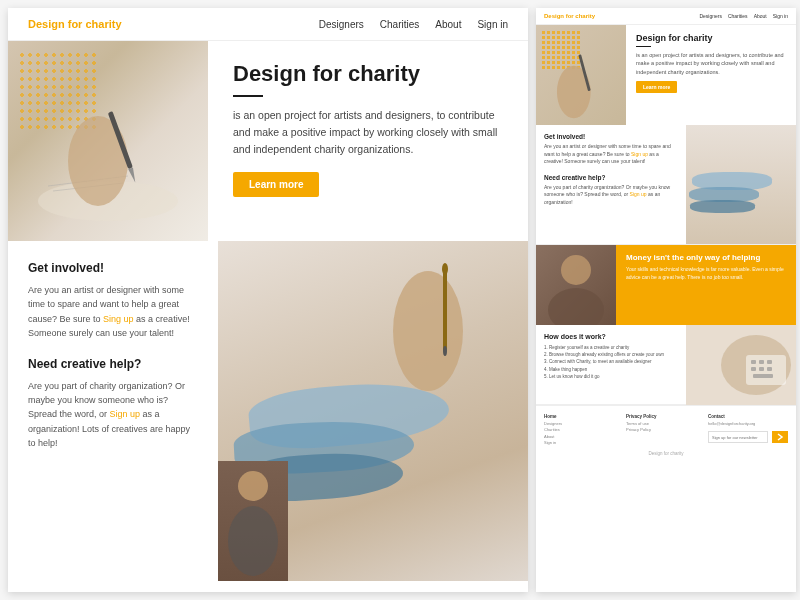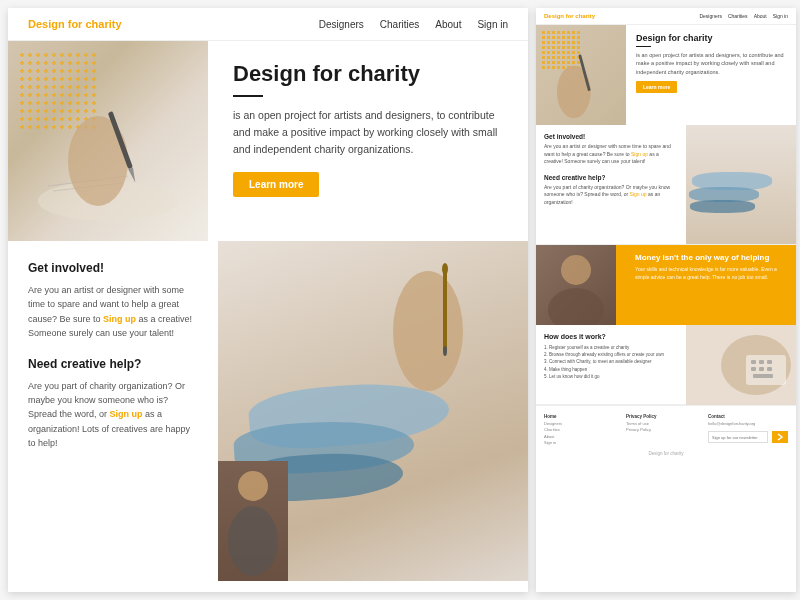--- a/index.html
+++ b/index.html
@@ -122,21 +122,21 @@
       margin-bottom: 8px;
     }
     .section-text {
       font-size: 9px;
       color: #555;
       line-height: 1.6;
       margin-bottom: 16px;
     }
     .section-link {
       color: #f5a800;
-      font-weight: 700;
+      font-weight: 400;
       cursor: pointer;
     }
 
     .right-image-area {
       flex: 1;
       background: #e8e0d8;
       overflow: hidden;
       position: relative;
     }
     .painting-image {
@@ -295,21 +295,21 @@
       display: flex;
       height: 80px;
       overflow: hidden;
     }
     .yellow-cta-img {
       width: 80px;
       background: linear-gradient(135deg, #8a7060, #6a5040);
       flex-shrink: 0;
     }
     .yellow-cta-content {
-      padding: 8px 19px;
+      padding: 8px 10px;
       flex: 1;
     }
     .yellow-cta-title {
       font-size: 8px;
       font-weight: 800;
       color: #fff;
       line-height: 1.3;
       margin-bottom: 3px;
     }
     .yellow-cta-text {

